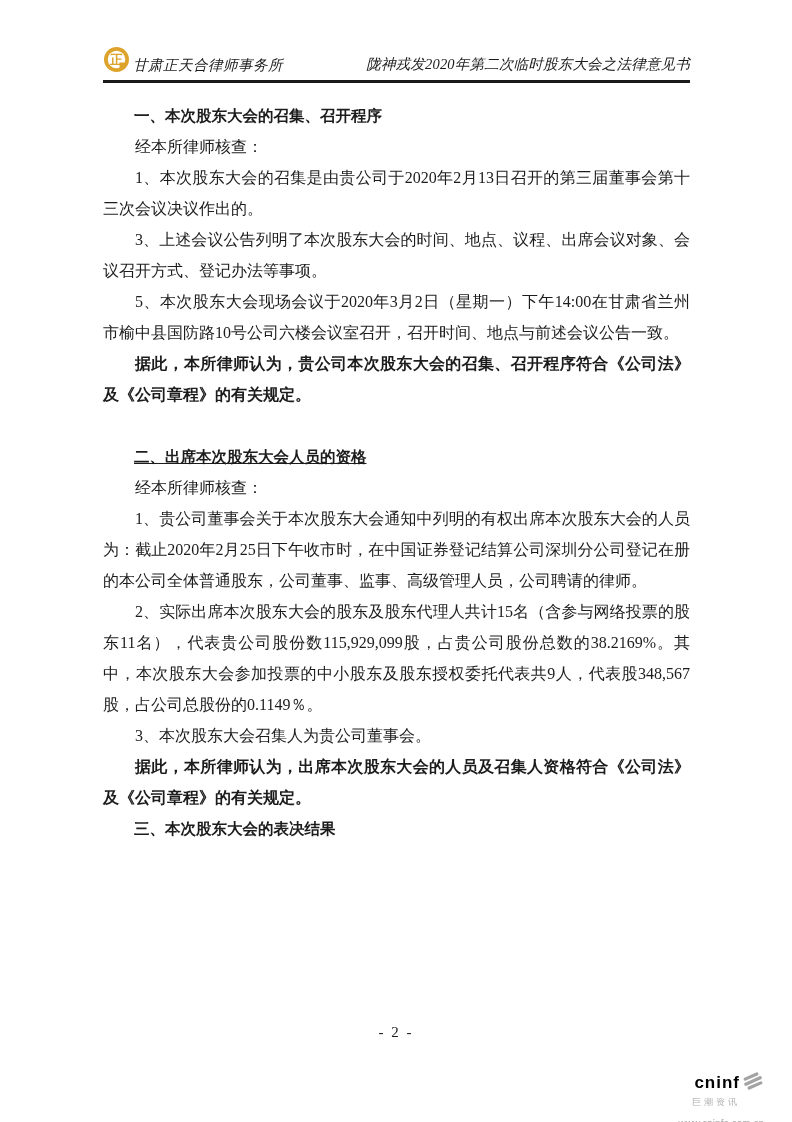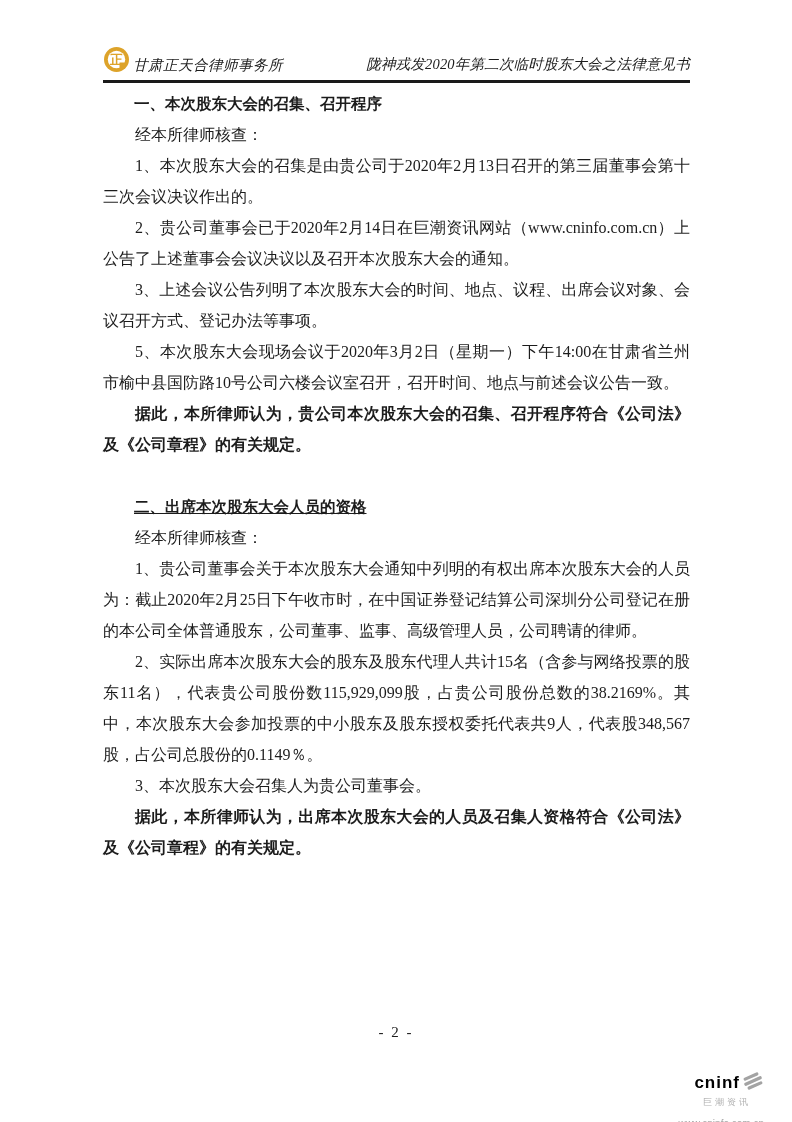--- a/index.html
+++ b/index.html
@@ -42,21 +42,21 @@
   .doc-title {
     font-size: 14.5px;
     font-style: italic;
     letter-spacing: 0.2px;
     line-height: 1;
     padding-bottom: 2px;
   }
   
   .content {
     position: absolute;
-    top: 88px;
+    top: 100px;
     left: 103px;
     width: 587px;
     font-size: 16px;
     line-height: 31px;
     text-align: justify;
   }
   .para { text-indent: 2em; }
   .para.heading {
     font-weight: 700;
     font-family: "Liberation Sans", "DejaVu Sans", sans-serif;
@@ -93,21 +93,21 @@
     font-size: 17px;
     font-weight: 700;
     letter-spacing: 1px;
     color: #000000;
   }
   .cninfo-cn {
     font-size: 9px;
     letter-spacing: 3px;
     color: #b0b0b0;
     margin-top: 1px;
-    margin-right: 13px;
+    margin-right: 24px;
   }
   .cninfo-url {
     font-size: 10px;
     color: #a8a8a8;
     margin-top: 10px;
   }
 </style>
 </head>
 <body>
 
@@ -125,30 +125,30 @@
       </span>
       <span class="firm-name">甘肃正天合律师事务所</span>
     </div>
     <div class="doc-title">陇神戎发2020年第二次临时股东大会之法律意见书</div>
   </div>
 
   <div class="content">
       <p class="para heading">一、本次股东大会的召集、召开程序</p>
       <p class="para body">经本所律师核查：</p>
       <p class="para body">1、本次股东大会的召集是由贵公司于2020年2月13日召开的第三届董事会第十三次会议决议作出的。</p>
-      <p class="para body">2、贵公司董事会已于2020年2月14日在巨潮资讯网站（www.cninfo.com.cn）上公告了上述董事会会议决议以及召开本次股东大会的通知。</p>
       <p class="para body">3、上述会议公告列明了本次股东大会的时间、地点、议程、出席会议对象、会议召开方式、登记办法等事项。</p>
       <p class="para body">5、本次股东大会现场会议于2020年3月2日（星期一）下午14:00在甘肃省兰州市榆中县国防路10号公司六楼会议室召开，召开时间、地点与前述会议公告一致。</p>
       <p class="para opinion">据此，本所律师认为，贵公司本次股东大会的召集、召开程序符合《公司法》及《公司章程》的有关规定。</p>
       <p class="para heading gap">二、出席本次股东大会人员的资格</p>
       <p class="para body">经本所律师核查：</p>
       <p class="para body">1、贵公司董事会关于本次股东大会通知中列明的有权出席本次股东大会的人员为：截止2020年2月25日下午收市时，在中国证券登记结算公司深圳分公司登记在册的本公司全体普通股东，公司董事、监事、高级管理人员，公司聘请的律师。</p>
       <p class="para body">2、实际出席本次股东大会的股东及股东代理人共计15名（含参与网络投票的股东11名），代表贵公司股份数115,929,099股，占贵公司股份总数的38.2169%。其中，本次股东大会参加投票的中小股东及股东授权委托代表共9人，代表股348,567股，占公司总股份的0.1149％。</p>
       <p class="para body">3、本次股东大会召集人为贵公司董事会。</p>
       <p class="para opinion">据此，本所律师认为，出席本次股东大会的人员及召集人资格符合《公司法》及《公司章程》的有关规定。</p>
+      <p class="para heading">三、本次股东大会的表决结果</p>
     </div>
 
   <div class="page-number">- 2 -</div>
 
   <div class="cninfo">
     <div class="cninfo-row">
       <span class="cninfo-brand">cninf</span>
       <span>
         <svg width="22" height="22" viewBox="0 0 22 22">
           <g transform="rotate(-24 11 11)" fill="#a3a3a3">

